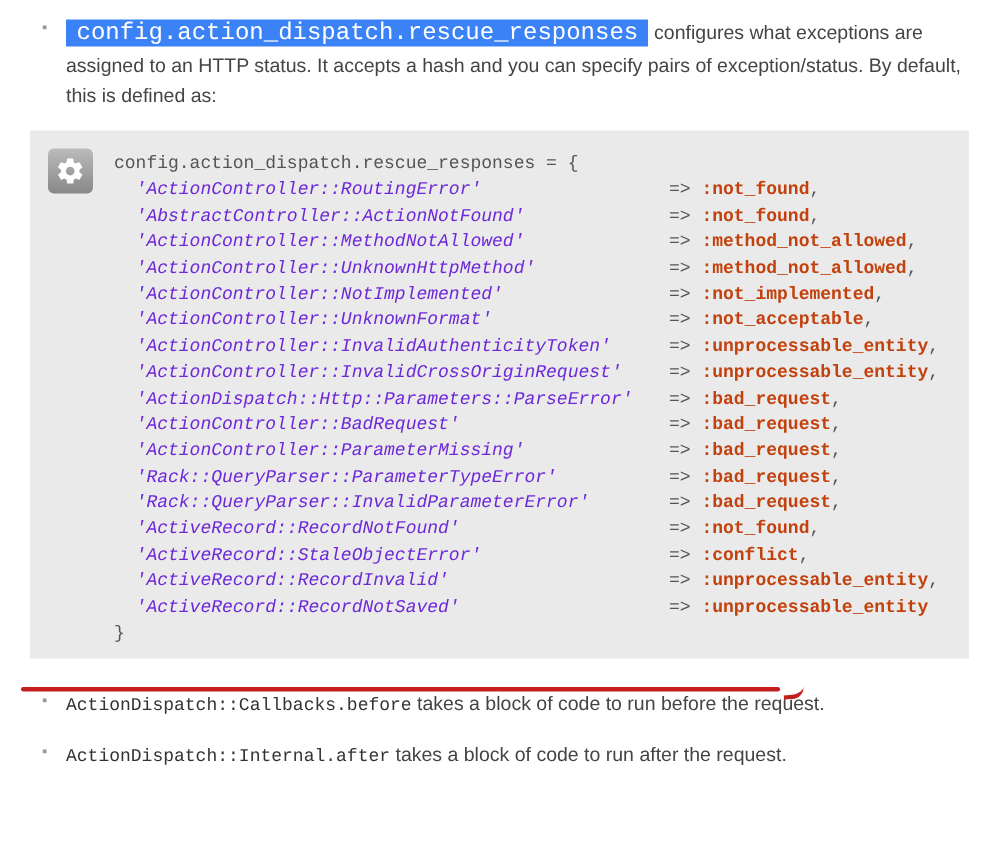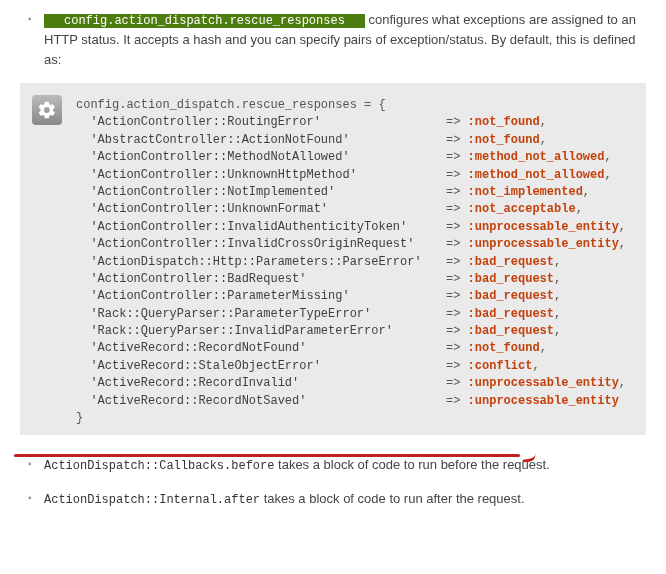--- a/index.html
+++ b/index.html
@@ -23,25 +23,25 @@
     }
     li.bullet-item::before {
       content: "▪";
       position: absolute;
       left: 8px;
       top: 1px;
       color: #999;
       font-size: 10px;
     }
     .config-name {
-      background: #4d7c0f;
+      background: #3b82f6;
       color: #fff;
       font-family: "Courier New", monospace;
-      font-size: 12px;
-      padding: 0 20px;
+      font-size: 16px;
+      padding: 0 7px;
     }
     .code-inline {
       font-family: "Courier New", monospace;
       font-size: 12px;
       color: #333;
     }
     .code-block {
       background: #eaeaea;
       margin: 10px 0 18px 0;
       padding: 14px 20px 8px 56px;
@@ -66,21 +66,21 @@
       fill: #fff;
     }
     pre {
       margin: 0;
       font-family: "Courier New", monospace;
       font-size: 12px;
       color: #555;
       line-height: 1.45;
       white-space: pre;
     }
-    .str { color: #404040; }
+    .str { color: #6d28d9; font-style: italic; }
     .sym { color: #c2410c; font-weight: bold; }
     .underlined-note {
       margin: 18px 0 20px 0;
       padding-bottom: 0;
       position: relative;
       font-size: 13px;
       color: #444;
     }
     .underlined-note .redline {
       position: absolute;

